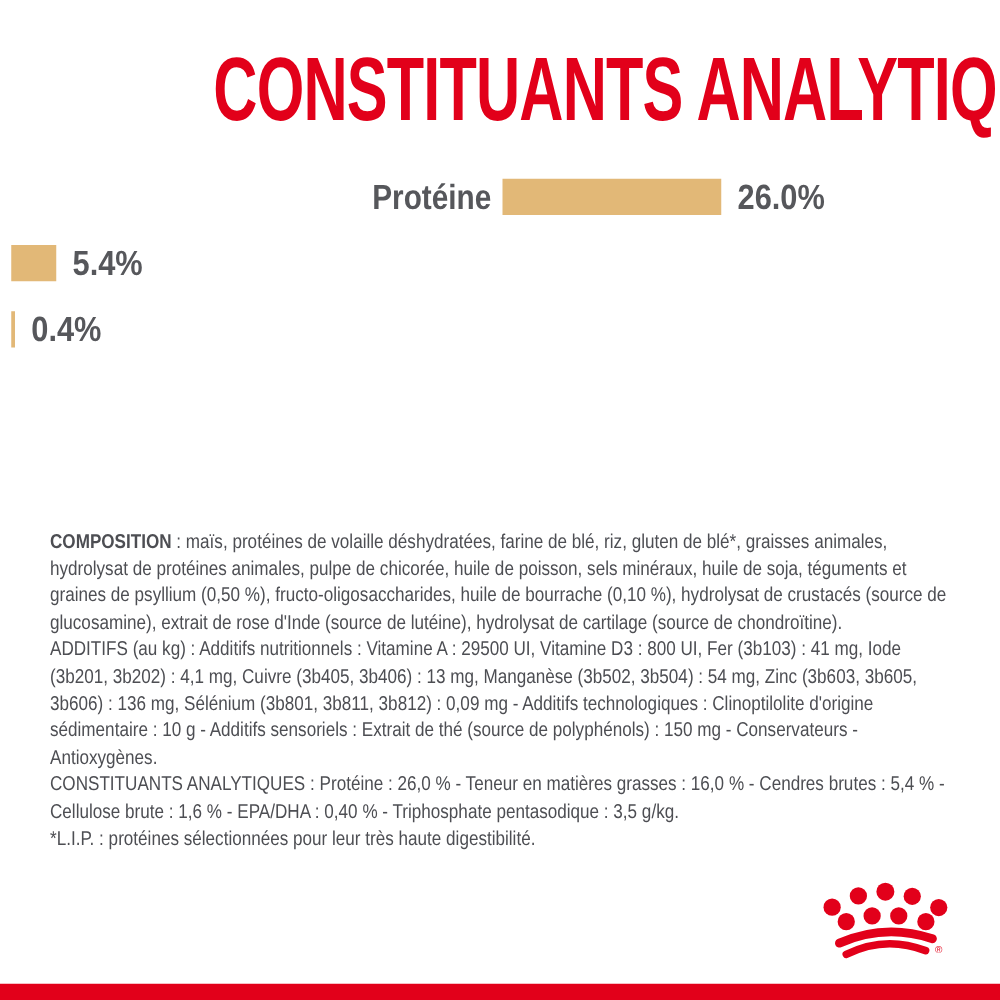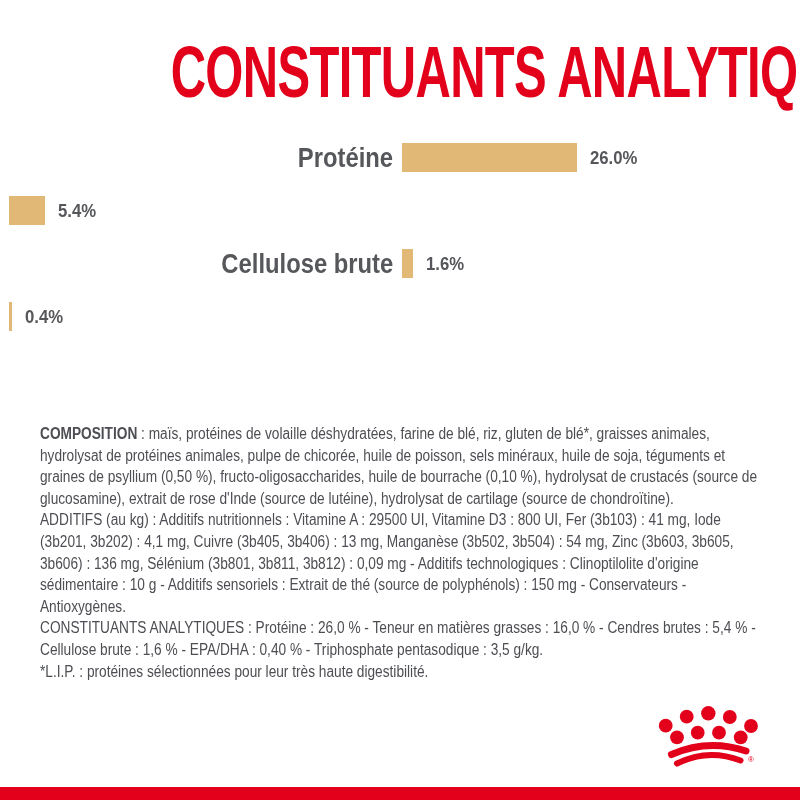--- a/index.html
+++ b/index.html
@@ -56,21 +56,21 @@
   .bar {
     height: 29px;
     margin-left: 9px;
     background: #E2B877;
     flex: 0 0 auto;
   }
   .val {
     margin-left: 13px;
     color: #56575B;
     font-weight: bold;
-    font-size: 19px;
+    font-size: 28px;
     white-space: nowrap;
   }
   .val > span {
     display: inline-block;
     transform: scaleX(0.88);
     transform-origin: 0 50%;
   }
 
   
   .bodytext {
@@ -111,25 +111,20 @@
   <div class="row">
     <div class="lbl"><span>Protéine</span></div>
     <div class="bar" style="width: 174.98px; background: rgb(226, 184, 119);"></div>
     <div class="val"><span>26.0%</span></div>
   </div>
   <div class="row">
     <div class="bar" style="width: 36.342px; background: rgb(226, 184, 119);"></div>
     <div class="val"><span>5.4%</span></div>
   </div>
   <div class="row">
-    <div class="lbl"><span>Cellulose brute</span></div>
-    <div class="bar" style="width: 10.768px; background: rgb(226, 184, 119);"></div>
-    <div class="val"><span>1.6%</span></div>
-  </div>
-  <div class="row">
     <div class="bar" style="width: 2.7px; background: rgb(226, 184, 119);"></div>
     <div class="val"><span>0.4%</span></div>
   </div>
 </div>
 
 <div class="bodytext">
   <p><b>COMPOSITION</b><span> : maïs, protéines de volaille déshydratées, farine de blé, riz, gluten de blé*, graisses animales, hydrolysat de protéines animales, pulpe de chicorée, huile de poisson, sels minéraux, huile de soja, téguments et graines de psyllium (0,50 %), fructo-oligosaccharides, huile de bourrache (0,10 %), hydrolysat de crustacés (source de glucosamine), extrait de rose d'Inde (source de lutéine), hydrolysat de cartilage (source de chondroïtine).</span></p>
   <p>ADDITIFS (au kg) : Additifs nutritionnels : Vitamine A : 29500 UI, Vitamine D3 : 800 UI, Fer (3b103) : 41 mg, Iode (3b201, 3b202) : 4,1 mg, Cuivre (3b405, 3b406) : 13 mg, Manganèse (3b502, 3b504) : 54 mg, Zinc (3b603, 3b605, 3b606) : 136 mg, Sélénium (3b801, 3b811, 3b812) : 0,09 mg - Additifs technologiques : Clinoptilolite d'origine sédimentaire : 10 g - Additifs sensoriels : Extrait de thé (source de polyphénols) : 150 mg - Conservateurs - Antioxygènes.</p>
   <p>CONSTITUANTS ANALYTIQUES : Protéine : 26,0 % - Teneur en matières grasses : 16,0 % - Cendres brutes : 5,4 % - Cellulose brute : 1,6 % - EPA/DHA : 0,40 % - Triphosphate pentasodique : 3,5 g/kg.</p>
   <p>*L.I.P. : protéines sélectionnées pour leur très haute digestibilité.</p>

